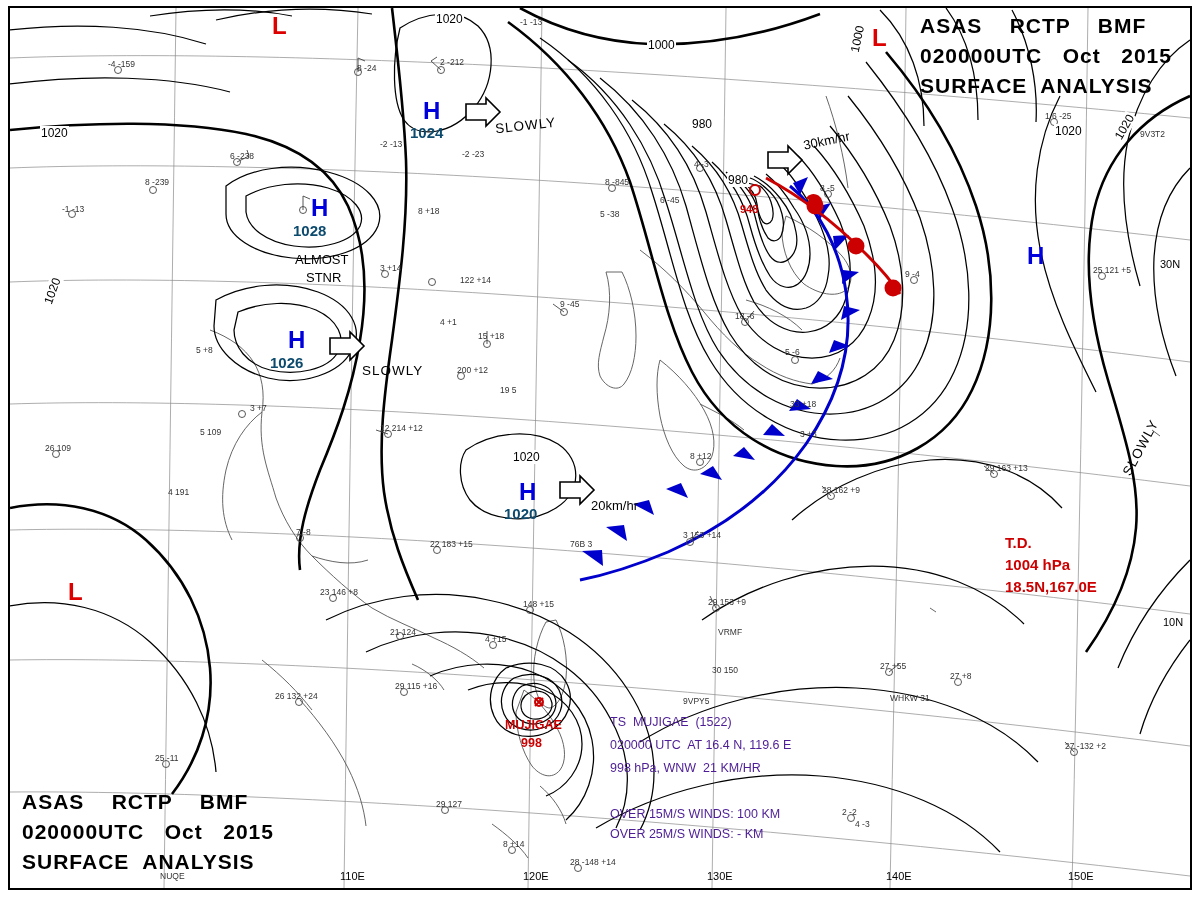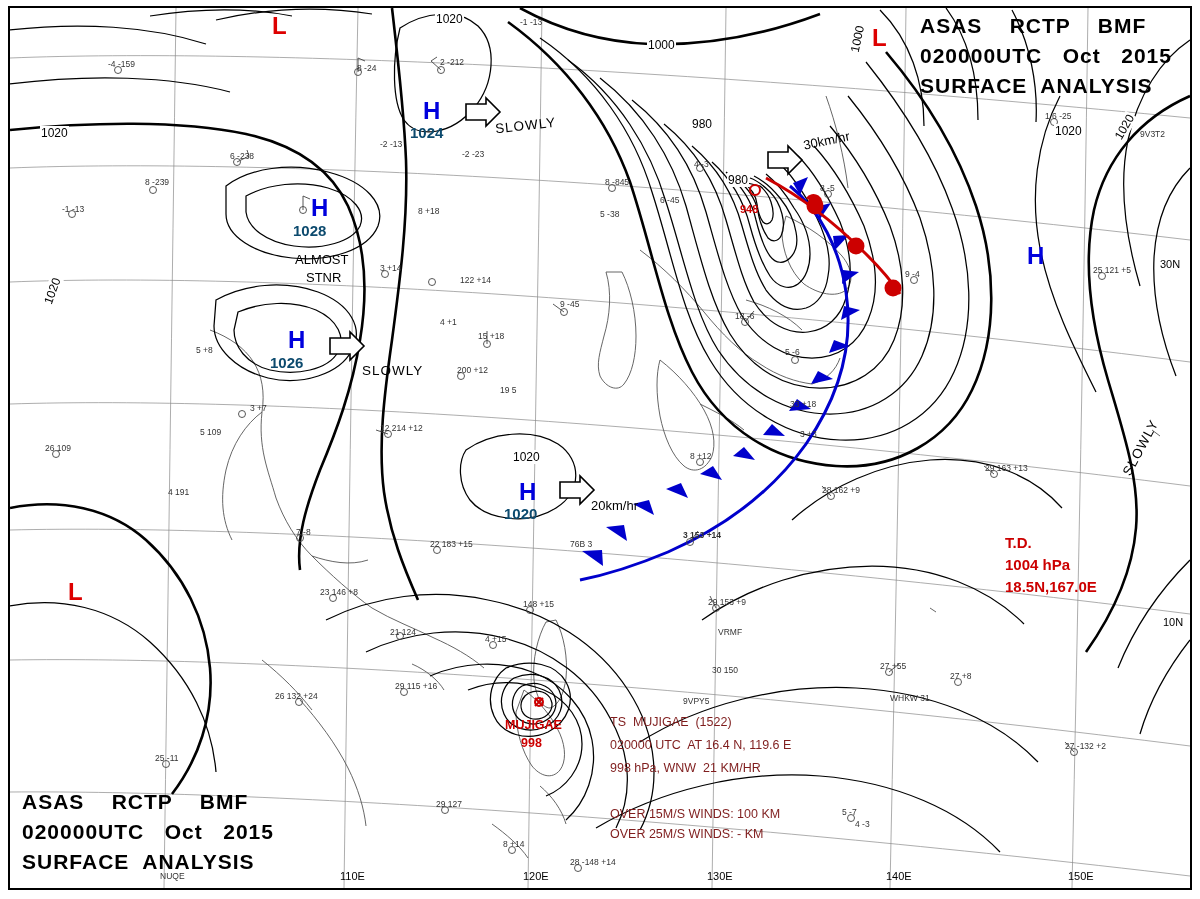--- a/index.html
+++ b/index.html
@@ -22,21 +22,21 @@
   .pressure-letter{font-weight:bold;font-size:24px;}
   .H{color:#0000dd;}
   .L{color:#dd0000;}
   .val{font-weight:bold;font-size:15px;color:#0c4a6e;}
   .red-txt{color:#cc0000;font-weight:bold;font-size:15px;}
   .note{font-size:13px;color:#000;}
   .iso-label{font-size:12px;color:#000;background:#fff;padding:0 1px;}
   .lat-label{font-size:11px;color:#000;}
   .lon-label{font-size:11px;color:#000;}
   .stn{position:absolute;font-size:8.5px;color:#333;white-space:pre;line-height:1.05;}
-  .ts-info{font-size:12.5px;color:#7f1d1d;line-height:1.35;}
+  .ts-info{font-size:12.5px;color:#4c1d95;line-height:1.35;}
   .typhoon-name{color:#cc0000;font-weight:bold;font-size:12.5px;}
   .slowly{font-size:13.5px;color:#000;letter-spacing:1px;}
 </style>
 </head>
 <body>
 
 <div id="map">
 
   <svg class="layer" viewBox="0 0 1200 899">
     <defs>
@@ -415,37 +415,37 @@
       <div class="stn" style="left: 735px; top: 312px;">18 -6</div>
       <div class="stn" style="left: 478px; top: 332px;">15 +18</div>
       <div class="stn" style="left: 457px; top: 366px;">200 +12</div>
       <div class="stn" style="left: 500px; top: 386px;">19 5</div>
       <div class="stn" style="left: 380px; top: 424px;">12 214 +12</div>
       <div class="stn" style="left: 200px; top: 428px;">5 109</div>
       <div class="stn" style="left: 45px; top: 444px;">26 109</div>
       <div class="stn" style="left: 168px; top: 488px;">4 191</div>
       <div class="stn" style="left: 430px; top: 540px;">22 183 +15</div>
       <div class="stn" style="left: 570px; top: 540px;">76B 3</div>
-      <div class="stn" style="left: 683px; top: 531px; font-weight: bold;">3 153 +14</div>
+      <div class="stn" style="left: 683px; top: 531px;">3 153 +14</div>
       <div class="stn" style="left: 320px; top: 588px;">23 146 +8</div>
       <div class="stn" style="left: 708px; top: 598px;">29 153 +9</div>
       <div class="stn" style="left: 523px; top: 600px;">148 +15</div>
       <div class="stn" style="left: 390px; top: 628px;">21 124</div>
       <div class="stn" style="left: 485px; top: 635px;">4 +15</div>
       <div class="stn" style="left: 395px; top: 682px;">29 115 +16</div>
       <div class="stn" style="left: 712px; top: 666px;">30 150</div>
       <div class="stn" style="left: 275px; top: 692px;">26 132 +24</div>
       <div class="stn" style="left: 880px; top: 662px;">27 +55</div>
       <div class="stn" style="left: 950px; top: 672px;">27 +8</div>
       <div class="stn" style="left: 890px; top: 694px;">WHKW 31</div>
       <div class="stn" style="left: 683px; top: 697px;">9VPY5</div>
       <div class="stn" style="left: 155px; top: 754px;">25 -11</div>
       <div class="stn" style="left: 1065px; top: 742px;">27 -132 +2</div>
       <div class="stn" style="left: 436px; top: 800px;">29 127</div>
-      <div class="stn" style="left: 842px; top: 808px;">5 -7</div>
+      <div class="stn" style="left: 842px; top: 808px;">2 -2</div>
       <div class="stn" style="left: 503px; top: 840px;">8 +14</div>
       <div class="stn" style="left: 570px; top: 858px;">28 -148 +14</div>
       <div class="stn" style="left: 822px; top: 486px;">28 162 +9</div>
       <div class="stn" style="left: 985px; top: 464px;">29 163 +13</div>
       <div class="stn" style="left: 718px; top: 628px;">VRMF</div>
       <div class="stn" style="left: 1140px; top: 130px;">9V3T2</div>
       <div class="stn" style="left: 1045px; top: 112px;">1 6 -25</div>
       <div class="stn" style="left: 1093px; top: 266px;">25 121 +5</div>
       <div class="stn" style="left: 418px; top: 207px;">8 +18</div>
       <div class="stn" style="left: 380px; top: 140px;">-2 -13</div>

